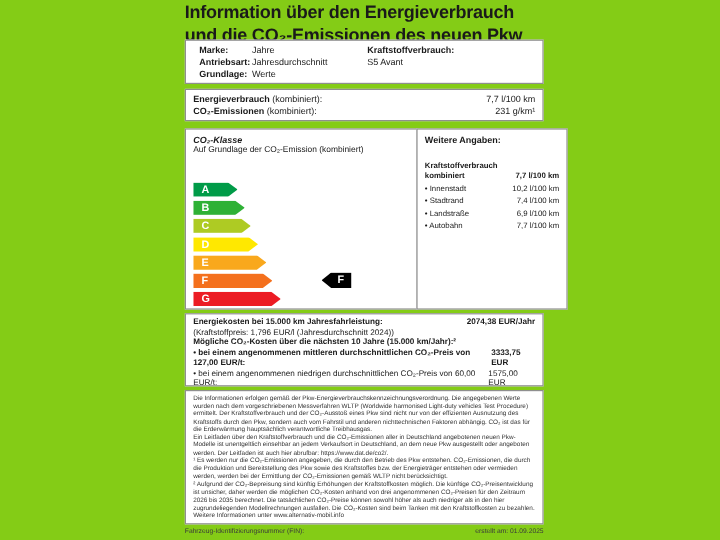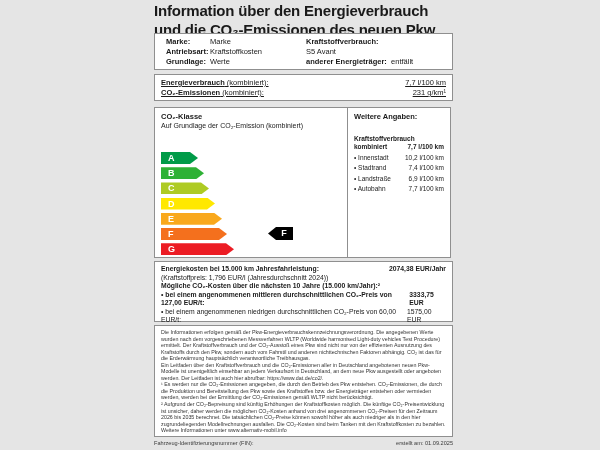--- a/index.html
+++ b/index.html
@@ -1,50 +1,50 @@
 <!DOCTYPE html>
 <html><head>
 <meta charset="utf-8">
 <style>
   * { margin:0; padding:0; box-sizing:border-box; }
   html,body { width:600px; height:450px; background:#ffffff; overflow:hidden;
               font-family:"Liberation Sans", sans-serif; color:#1a1a1a; }
-  .page { position:relative; width:600px; height:450px; background:#e5e5e5; }
+  .page { position:relative; width:600px; height:450px; background:#84cc16; }
 
   .title { position:absolute; left:154px; top:2px; width:310px;
            font-size:15px; font-weight:bold; line-height:18.5px; letter-spacing:-0.2px; }
 
   .box { position:absolute; border:1px solid #8f8f8f; background:#ffffff; }
 
   
   .box1 { left:154px; top:33px; width:299px; height:37px; padding:3px 6px;
           font-size:7.5px; line-height:10px; }
   .vgrid { display:grid; grid-template-columns:44px 96px 1fr;padding-left:11px; }
   .bold { font-weight:bold; }
 
   
   .box2 { left:154px; top:74px; width:299px; height:27px; padding:3px 6px;
-          font-size:7.5px; line-height:10px;text-decoration:underline; }
+          font-size:7.5px; line-height:10px; }
   .row-sb { display:flex; justify-content:space-between; }
 
   
   .box3 { left:154px; top:107px; width:194px; height:151px; padding:4px 6px; }
-  .co2-head { font-size:7.5px; font-weight:bold; line-height:9px; }
+  .co2-head { font-size:7.5px; font-weight:bold; line-height:9px;font-style:italic; }
   .co2-sub  { font-size:7px; line-height:9px; }
   .arrows { position:absolute; left:6px; top:44px; }
   .arrow { height:12px; margin-bottom:3.2px; color:#ffffff; font-weight:bold;
            font-size:9px; line-height:12px; padding-left:7px;
            clip-path:polygon(0 0, calc(100% - 8px) 0, 100% 50%, calc(100% - 8px) 100%, 0 100%); }
   .indicator { position:absolute; left:113px; top:119px; width:25px; height:13px;
                color:#ffffff; font-weight:bold; font-size:9px; line-height:13px;
                text-align:center; padding-left:7px;
                clip-path:polygon(8px 0, 100% 0, 100% 100%, 8px 100%, 0 50%); }
 
   
-  .box4 { left:347px; top:107px; width:104px; height:151px; padding:5px 6px;
+  .box4 { left:347px; top:107px; width:126px; height:151px; padding:5px 6px;
           font-size:6.5px; line-height:8px; }
   .wa-head { font-size:7.5px; font-weight:bold; margin-bottom:14px; }
   .fuel-table .row-sb { margin-bottom:2.6px; }
 
   
   .box5 { left:154px; top:261px; width:299px; height:61px; padding:3px 6px;
           font-size:6.8px; line-height:8.55px; }
 
   
   .box6 { left:154px; top:325px; width:299px; height:112px; padding:3px 6px;
@@ -59,30 +59,29 @@
 
 <div class="page">
 
   <div class="title">
     <div>Information über den Energieverbrauch</div>
     <div>und die CO₂-Emissionen des neuen Pkw</div>
   </div>
 
   <div class="box box1 vgrid">
     <span class="bold">Marke:</span>
-    <span>Marke</span>
+    <span>Jahre</span>
     <span class="bold">Kraftstoffverbrauch:</span>
 
     <span class="bold">Antriebsart:</span>
-    <span>Kraftstoffkosten</span>
+    <span>Jahresdurchschnitt</span>
     <span>S5 Avant</span>
 
     <span class="bold">Grundlage:</span>
     <span>Werte</span>
-    <span><span class="bold">anderer Energieträger:</span>&nbsp;&nbsp;<span>entfällt</span></span>
   </div>
 
   <div class="box box2">
     <div class="row-sb">
       <span><span class="bold">Energieverbrauch</span><span> (kombiniert):</span></span>
       <span>7,7 l/100 km</span>
     </div>
     <div class="row-sb">
       <span><span class="bold">CO₂-Emissionen</span><span> (kombiniert):</span></span>
       <span>231 g/km¹</span>

